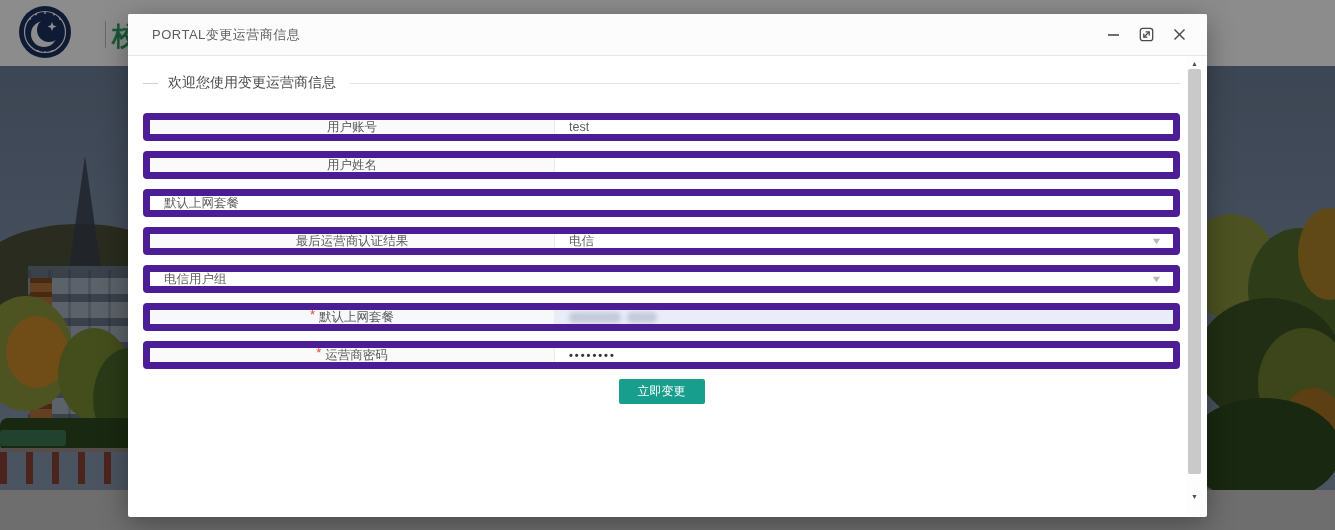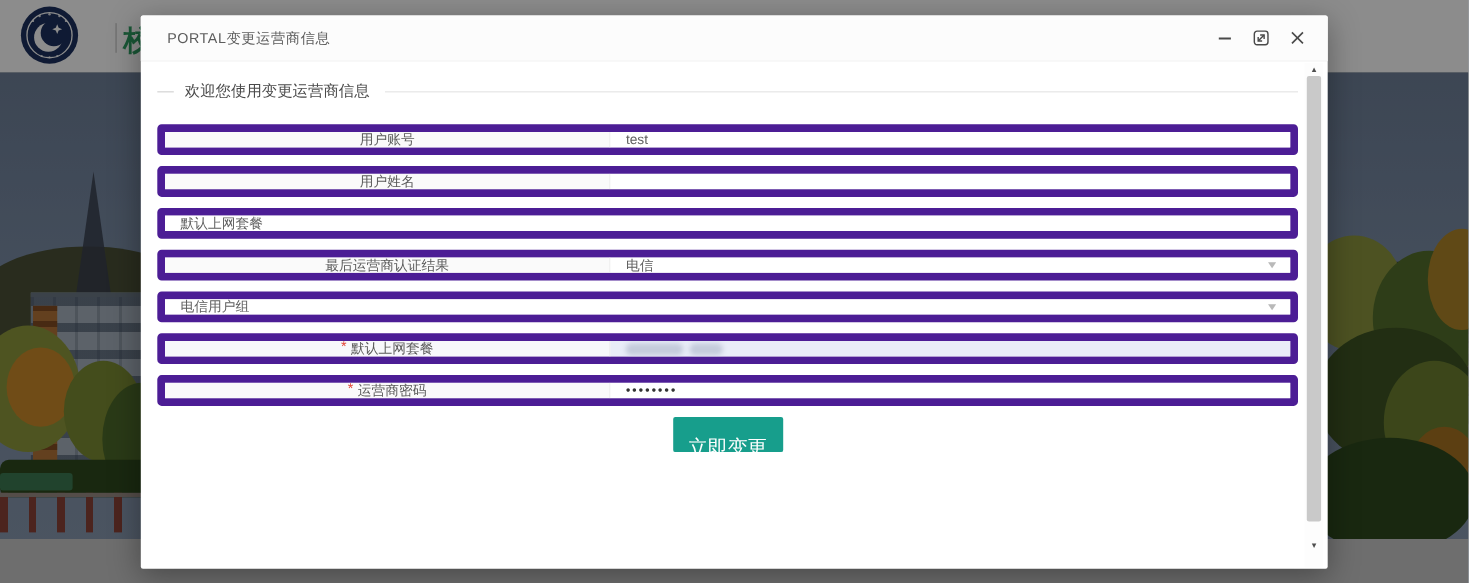--- a/index.html
+++ b/index.html
@@ -69,21 +69,21 @@
   .form-row.blurred .row-value-cell { background:#e9edf8; }
   .form-row.blurred .row-label-cell { background:#f7f8fb; }
   .blur-redacted { display:none; align-items:center; gap:6px; }
   .form-row.blurred .blur-redacted { display:flex; }
   .blur-redacted i { display:block; height:11px; border-radius:5px; background:#c4cbdb; filter:blur(2.2px); }
   .blur-redacted i:first-child { width:52px; }
   .blur-redacted i:last-child { width:30px; }
 
   .submit-wrap { display:flex; justify-content:center; margin-top:10px; }
   .submit-btn { min-width:86px; height:25px; border:none; border-radius:2px; background:#179e8c; color:#fff;
-                font-size:18px; font-family:Liberation Mono, monospace; cursor:pointer; padding:16px 14px; }
+                font-size:12px; font-family:Liberation Mono, monospace; cursor:pointer; padding:4px 14px; }
 
   
   .dlg-scrollbar { position:absolute; right:4px; top:43px; width:17px; height:459px; background:#fdfdfd; }
   .sb-arrow { position:absolute; left:0; width:17px; text-align:center; font-size:7px; color:#4f4f4f; line-height:8px; cursor:pointer; }
   .sb-arrow.up { top:3px; }
   .sb-arrow.down { top:436px; }
   .sb-thumb { position:absolute; left:2px; top:12px; width:13px; height:405px; background:#c9c9c9; border-radius:2px; cursor:pointer; }
 </style>
 </head>
 <body>

